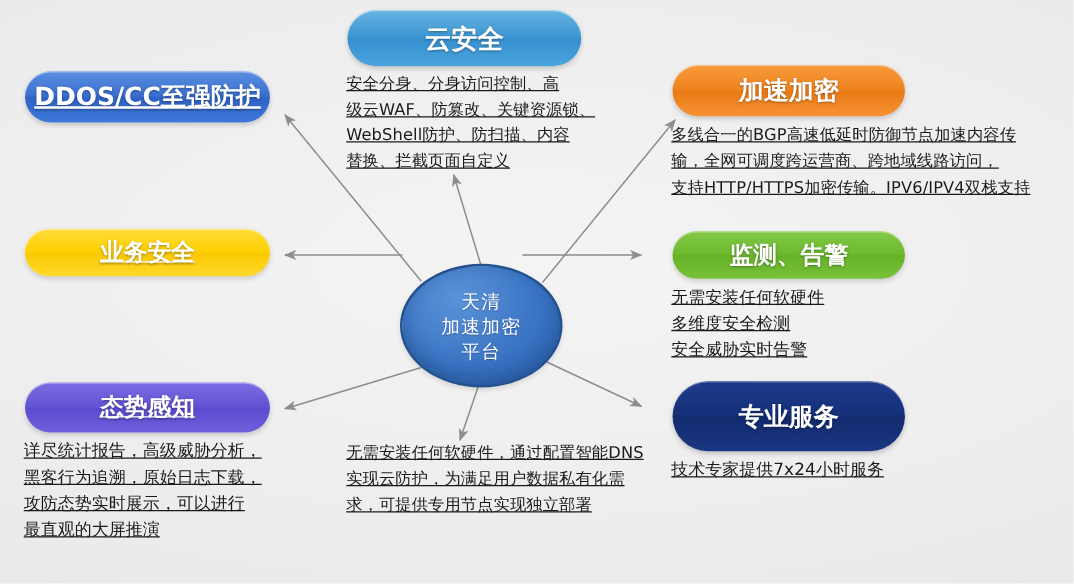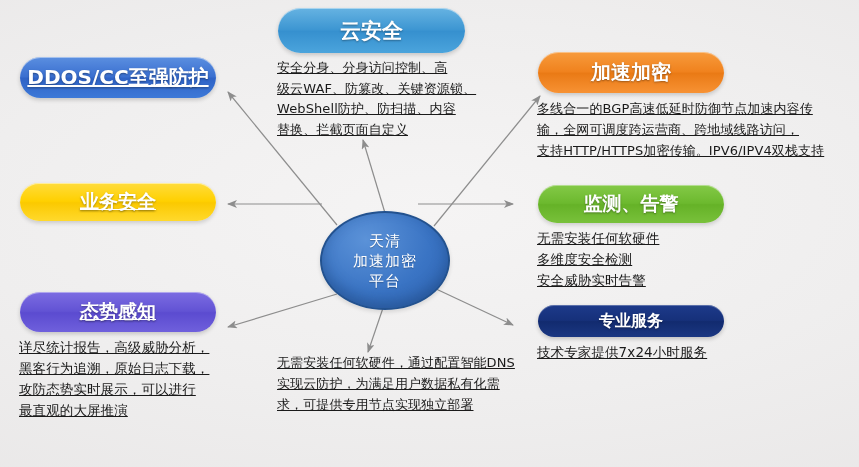--- a/index.html
+++ b/index.html
@@ -108,32 +108,32 @@
     width: 196px; height: 40px; font-size: 19px;
     background: linear-gradient(180deg, #7c6ce2 0%, #6253d4 48%, #5b4bd0 52%, #6f60dc 100%);
     box-shadow: inset 0 1px 0 rgba(255,255,255,0.4), 0 2px 4px rgba(0,0,0,0.18);
   }
   .pill-zero {
     width: 183px; height: 41px; font-size: 19px;
     background: linear-gradient(180deg, #e21020 0%, #d10511 48%, #c80410 52%, #dc0d1b 100%);
     box-shadow: inset 0 1px 0 rgba(255,255,255,0.3), 0 2px 4px rgba(0,0,0,0.2);
   }
   .pill-prof {
-    width: 186px; height: 32px; font-size: 16px;
+    width: 186px; height: 56px; font-size: 20px;
     background: linear-gradient(180deg, #1d3a8a 0%, #16307a 48%, #122b6f 52%, #1b3782 100%);
     box-shadow: inset 0 1px 0 rgba(255,255,255,0.28), 0 2px 4px rgba(0,0,0,0.2);
   }
 
   
   #blk-ddos     { left: 19px;  top: 57px;  width: 215px; }
   #blk-cloud    { left: 277px; top: 8px;   width: 245px; }
   #blk-accel    { left: 537px; top: 52px;  width: 316px; }
   #blk-biz      { left: 19px;  top: 183px; width: 216px; }
   #blk-monitor  { left: 537px; top: 185px; width: 300px; }
-  #blk-situ     { left: 19px;  top: 292px; width: 220px; }
+  #blk-situ     { left: 19px;  top: 306px; width: 220px; }
   #blk-zero     { left: 277px; top: 347px; width: 250px; }
   #blk-prof     { left: 537px; top: 305px; width: 300px; }
 
   #blk-ddos    .pill, #blk-biz .pill, #blk-situ .pill { margin-left: 1px; text-decoration: underline; }
   #blk-cloud   .pill { margin-left: 1px; }
   #blk-accel   .pill { margin-left: 1px; text-align: right; }
   #blk-monitor .pill { margin-left: 1px; }
   #blk-zero    .pill { margin-left: 1px; }
   #blk-prof    .pill { margin-left: 1px; }
 

